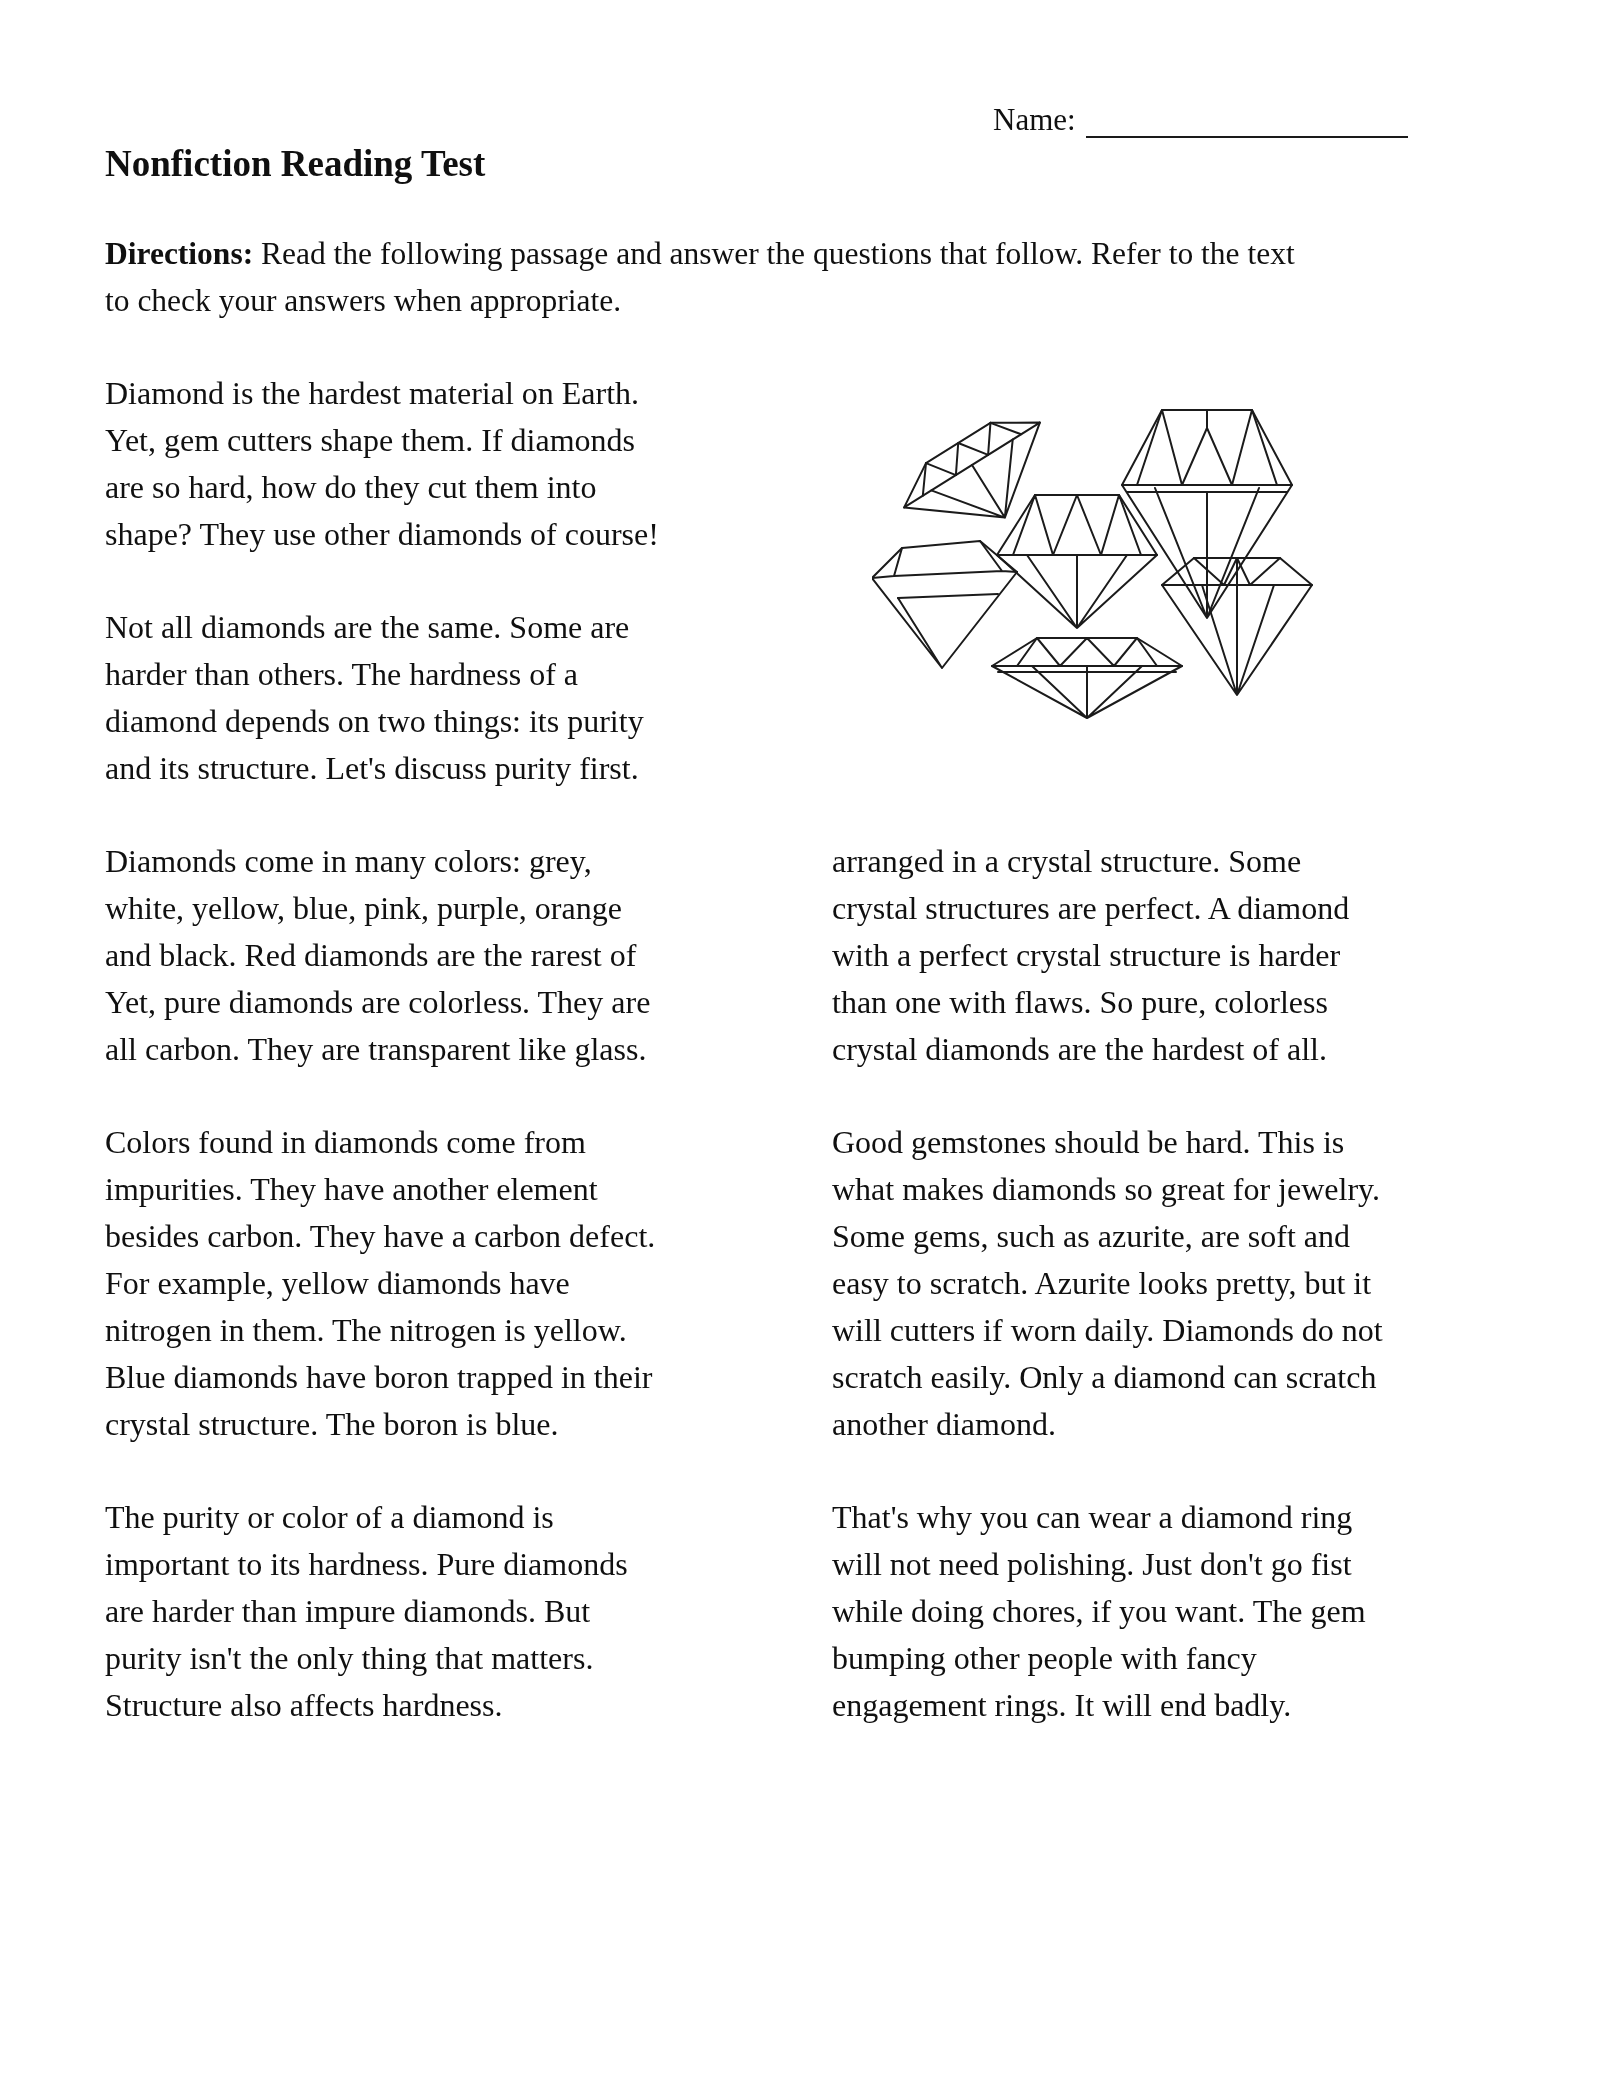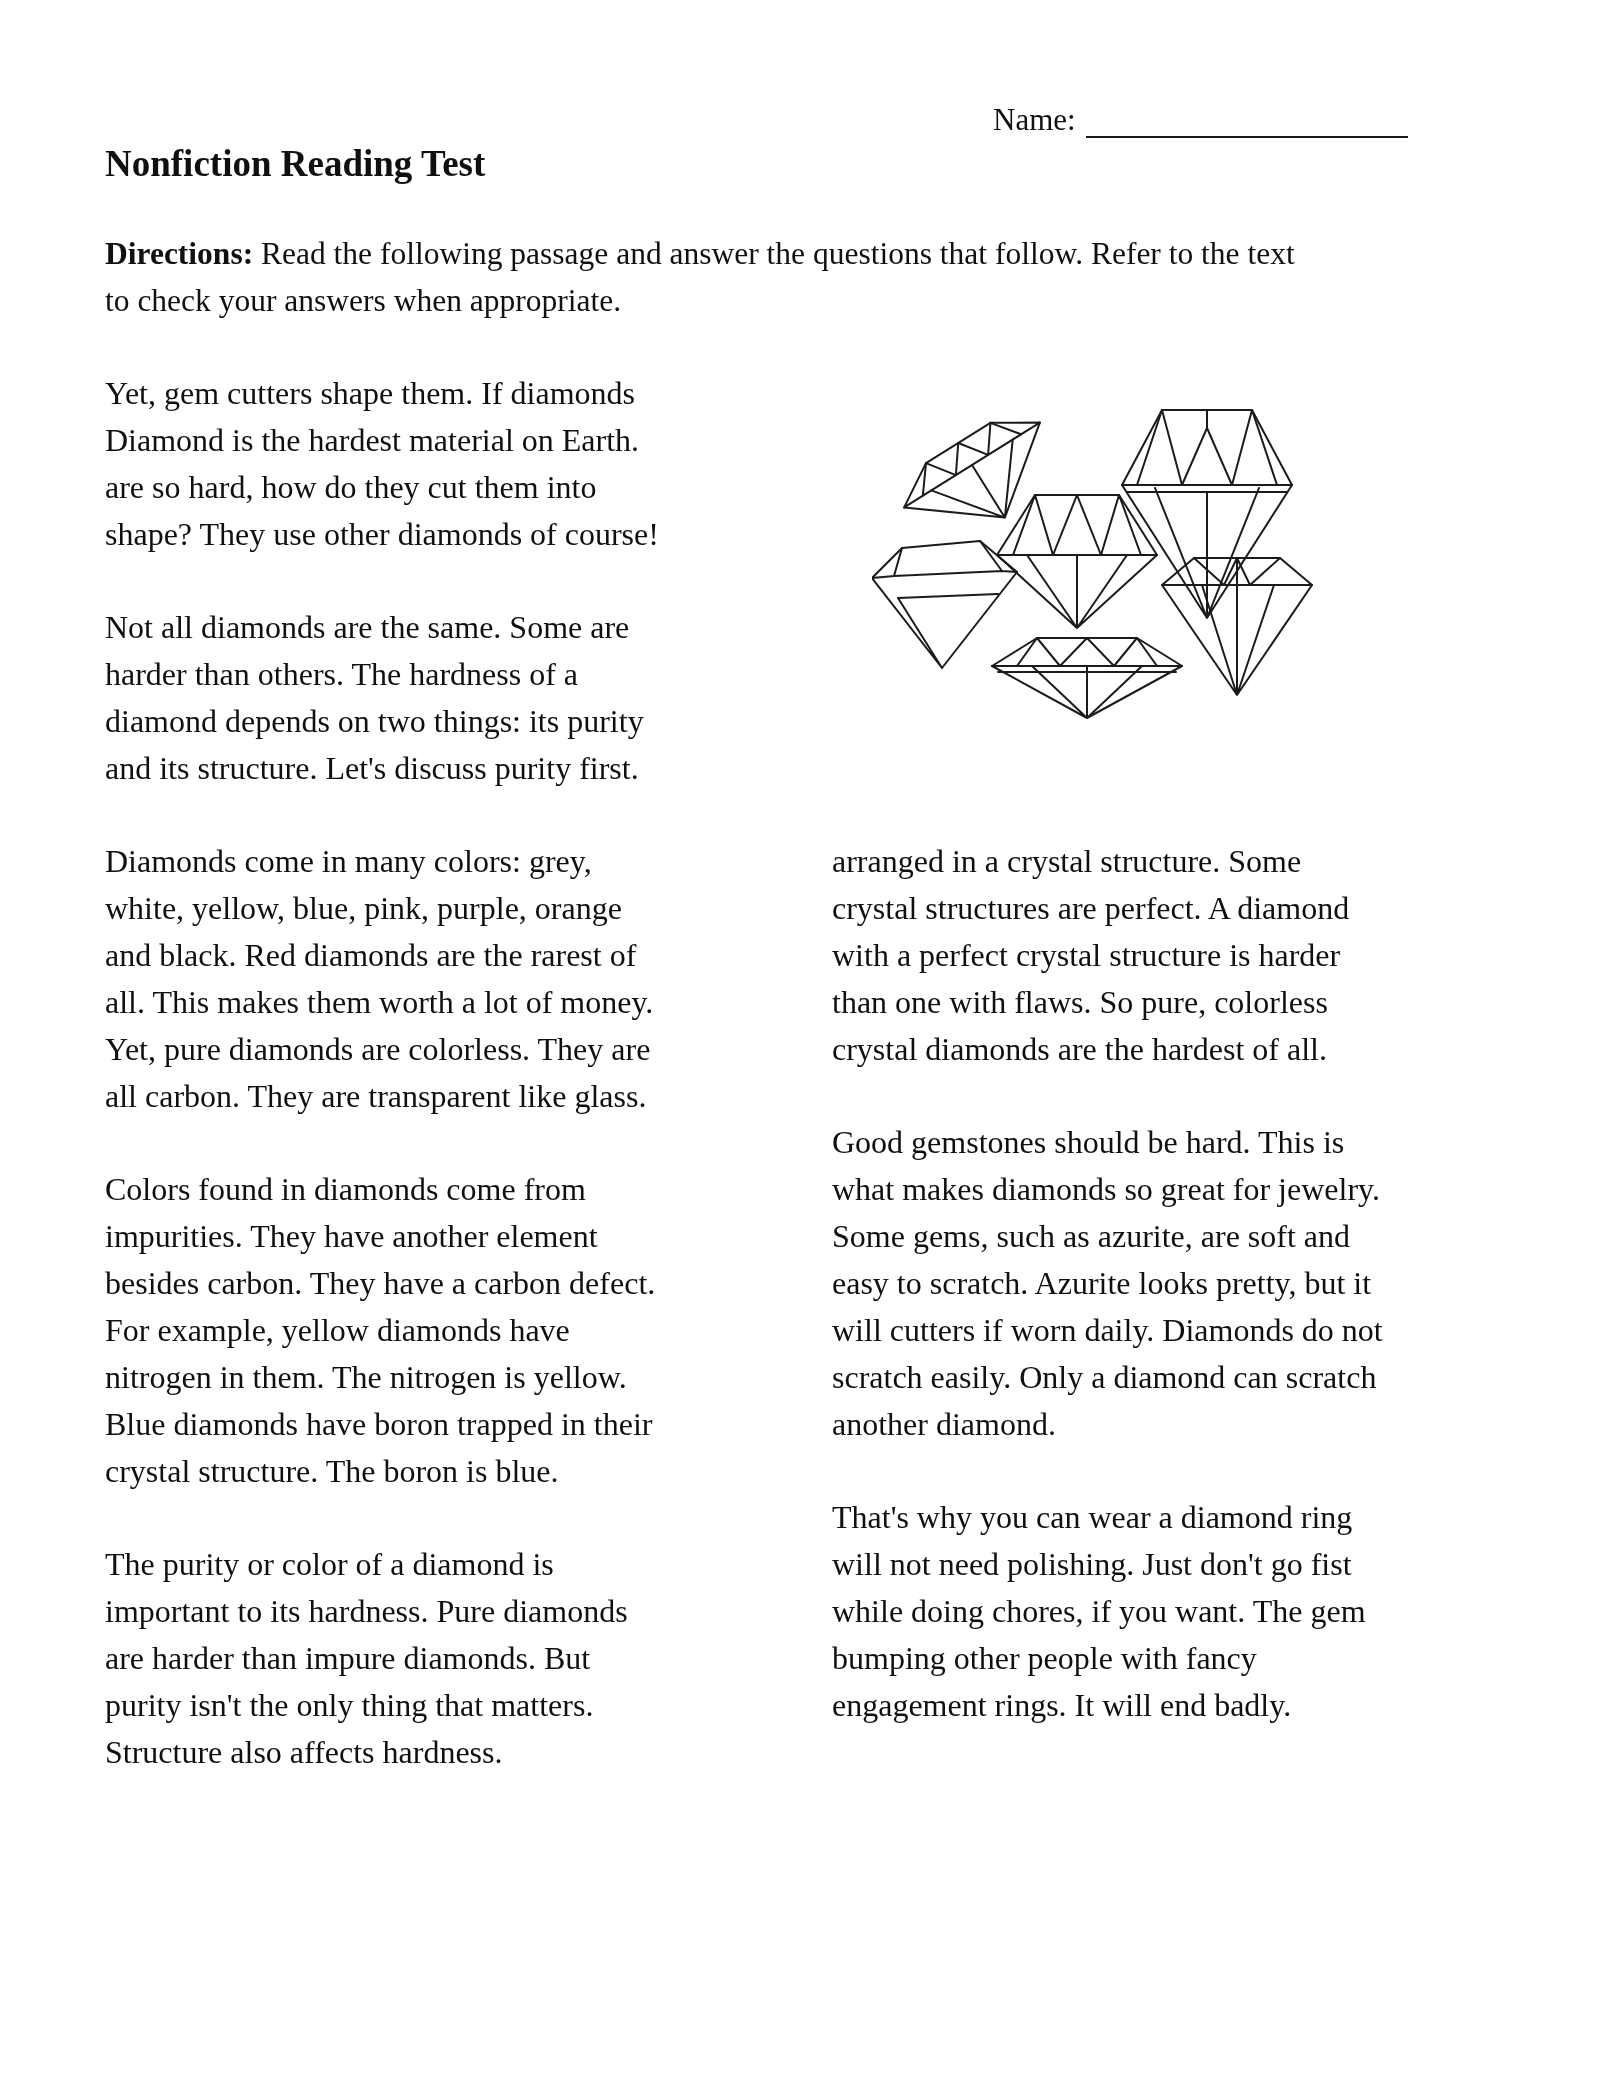--- a/index.html
+++ b/index.html
@@ -84,36 +84,35 @@
   <h1 class="title">Nonfiction Reading Test</h1>
 
   <div class="directions">
     <div class="dir-line"><b>Directions:</b>&nbsp;<span>Read the following passage and answer the questions that follow. Refer to the text</span></div>
     <div class="dir-line">to check your answers when appropriate.</div>
   </div>
 
   <div class="columns">
     <div class="col-left" id="left-col">
         <div class="paragraph">
+          <div class="line">Diamond is the hardest material on Earth.</div>
           <div class="line">Yet, gem cutters shape them. If diamonds</div>
-          <div class="line">Diamond is the hardest material on Earth.</div>
           <div class="line">are so hard, how do they cut them into</div>
           <div class="line">shape? They use other diamonds of course!</div>
         </div>
         <div class="paragraph">
           <div class="line">Not all diamonds are the same. Some are</div>
           <div class="line">harder than others. The hardness of a</div>
           <div class="line">diamond depends on two things: its purity</div>
           <div class="line">and its structure. Let's discuss purity first.</div>
         </div>
         <div class="paragraph">
           <div class="line">Diamonds come in many colors: grey,</div>
           <div class="line">white, yellow, blue, pink, purple, orange</div>
           <div class="line">and black. Red diamonds are the rarest of</div>
-          <div class="line">all. This makes them worth a lot of money.</div>
           <div class="line">Yet, pure diamonds are colorless. They are</div>
           <div class="line">all carbon. They are transparent like glass.</div>
         </div>
         <div class="paragraph">
           <div class="line">Colors found in diamonds come from</div>
           <div class="line">impurities. They have another element</div>
           <div class="line">besides carbon. They have a carbon defect.</div>
           <div class="line">For example, yellow diamonds have</div>
           <div class="line">nitrogen in them. The nitrogen is yellow.</div>
           <div class="line">Blue diamonds have boron trapped in their</div>

